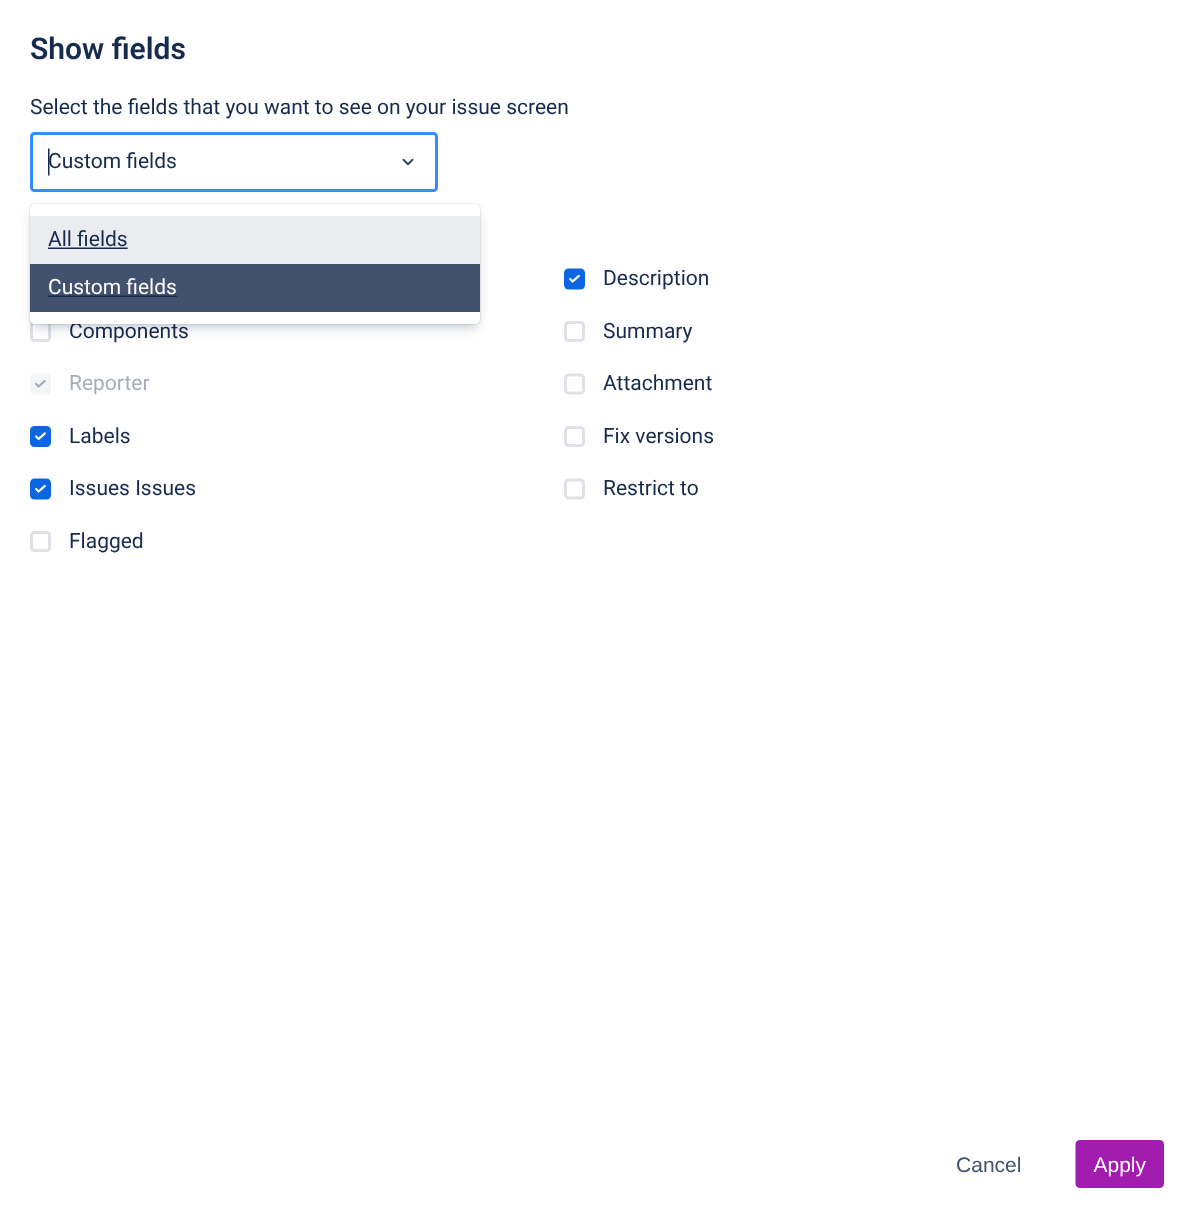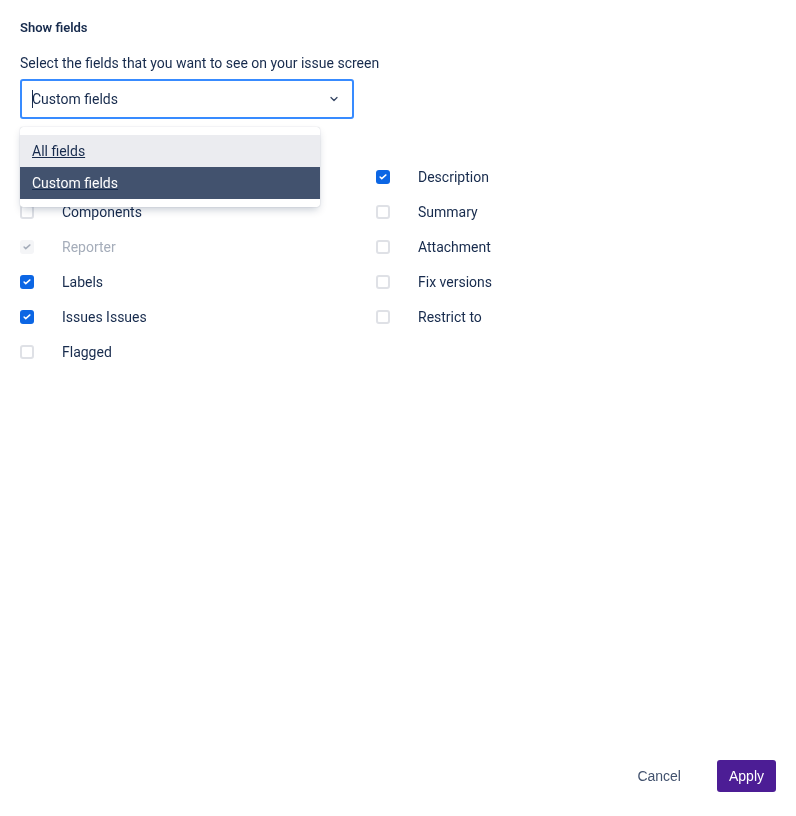--- a/index.html
+++ b/index.html
@@ -13,33 +13,33 @@
     background: #fff;
     position: relative;
   }
   .container {
     padding: 20px;
     height: 100%;
     display: flex;
     flex-direction: column;
   }
   .heading {
-    font-size: 13px;
+    font-size: 20px;
     font-weight: 600;
     color: #172B4D;
     margin: 0 0 20px 0;
   }
   .subtitle {
     font-size: 14px;
     color: #172B4D;
     margin: 0 0 8px 0;
   }
   .select-wrap {
     position: relative;
-    width: 334px;
+    width: 272px;
   }
   .select {
     width: 100%;
     height: 40px;
     border: 2px solid #388BFF;
     border-radius: 3px;
     background: #fff;
     padding: 0 34px 0 10px;
     display: flex;
     align-items: center;
@@ -99,21 +99,21 @@
     margin-top: 40px;
     display: flex;
     gap: 0;
   }
   .col {
     flex: 0 0 356px;
   }
   .field-row {
     display: flex;
     align-items: center;
-    gap: 28px;
+    gap: 12px;
     height: 35px;
   }
   .checkbox {
     width: 14px;
     height: 14px;
     border-radius: 3px;
     flex-shrink: 0;
     display: flex;
     align-items: center;
     justify-content: center;
@@ -154,21 +154,21 @@
     align-items: center;
     justify-content: center;
     cursor: pointer;
     border: none;
   }
   .btn-cancel {
     background: transparent;
     color: #42526E;
   }
   .btn-apply {
-    background: #4c1d95;
+    background: #a21caf;
     color: #fff;
   }
 </style>
 </head>
 <body>
 
 <div class="container">
   <h1 class="heading">Show fields</h1>
   <p class="subtitle">Select the fields that you want to see on your issue screen</p>
 

